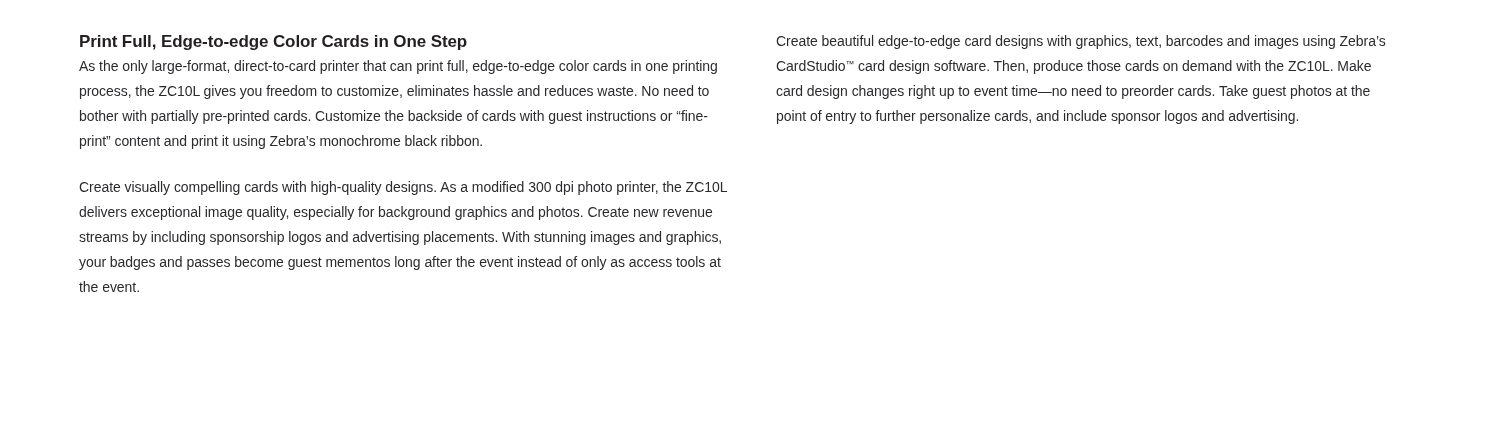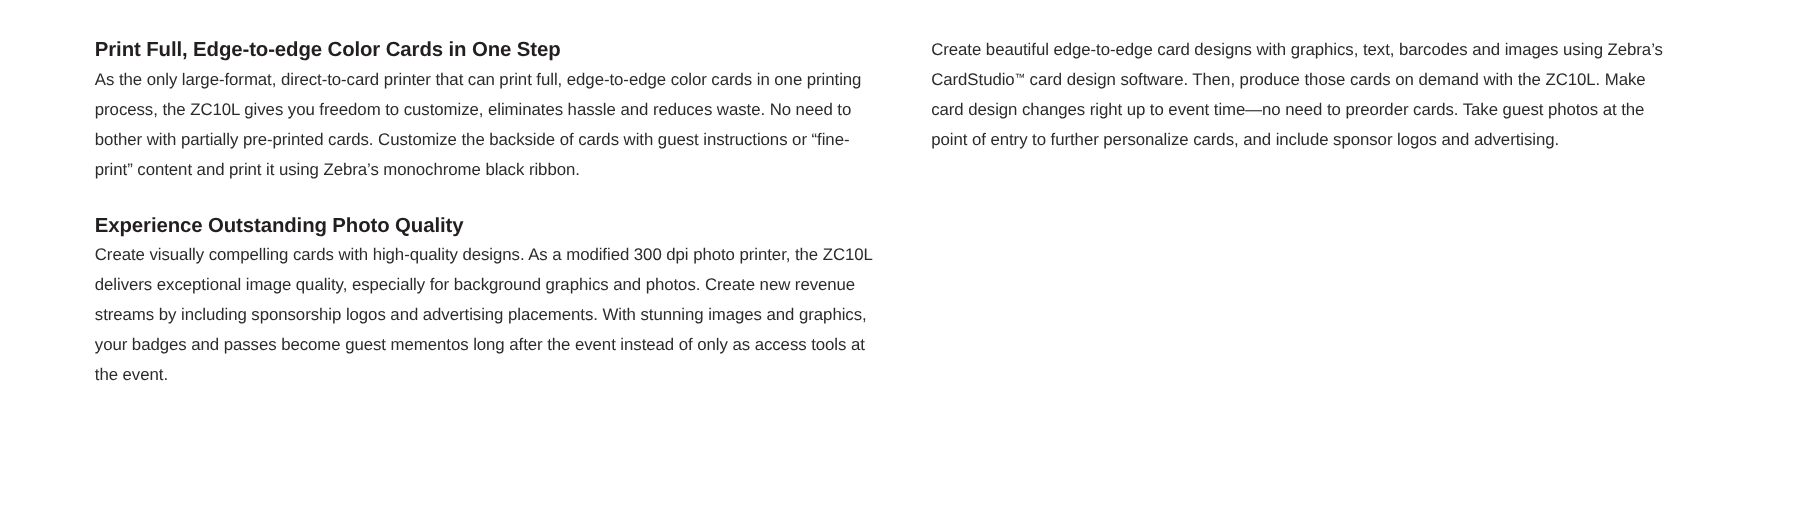--- a/index.html
+++ b/index.html
@@ -75,21 +75,20 @@
   <div class="columns">
 
     <div class="column column-left">
 
       <div class="feature-block">
         <div class="feature-heading">Print Full, Edge-to-edge Color Cards in One Step</div>
         <p class="feature-body">As the only large-format, direct-to-card printer that can print full, edge-to-edge color cards in one printing process, the ZC10L gives you freedom to customize, eliminates hassle and reduces waste. No need to bother with partially pre-printed cards. Customize the backside of cards with guest instructions or “fine-print” content and print it using Zebra’s monochrome black ribbon.</p>
       </div>
 
       <div class="feature-block">
-        <div class="feature-heading">Experience Outstanding Photo Quality</div>
         <p class="feature-body">Create visually compelling cards with high-quality designs. As a modified 300 dpi photo printer, the ZC10L delivers exceptional image quality, especially for background graphics and photos. Create new revenue streams by including sponsorship logos and advertising placements. With stunning images and graphics, your badges and passes become guest mementos long after the event instead of only as access tools at the event.</p>
       </div>
 
     </div>
 
     <div class="column column-right">
 
       <div class="feature-block">
         <p class="feature-body"><span>Create beautiful edge-to-edge card designs with graphics, text, barcodes and images using Zebra’s CardStudio</span><span class="tm">™</span><span> card design software. Then, produce those cards on demand with the ZC10L. Make card design changes right up to event time—no need to preorder cards. Take guest photos at the point of entry to further personalize cards, and include sponsor logos and advertising.</span></p>
       </div>

